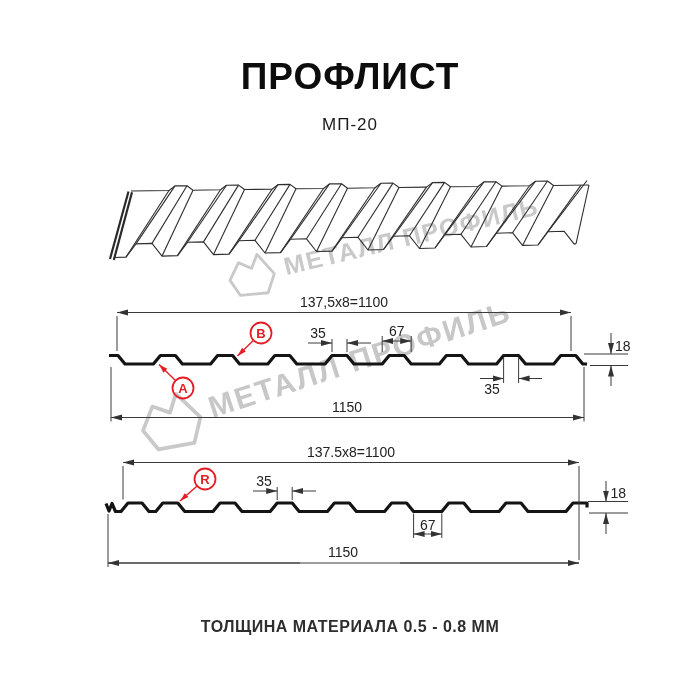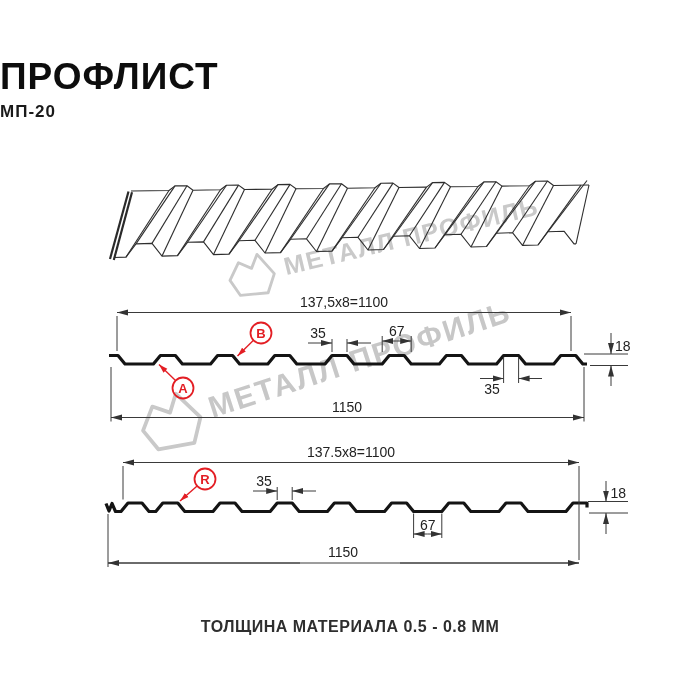--- a/index.html
+++ b/index.html
@@ -1,20 +1,20 @@
 <!DOCTYPE html>
 <html><head>
 <meta charset="utf-8">
 <style>
   html,body{margin:0;padding:0;background:#ffffff;}
   body{width:700px;height:700px;position:relative;overflow:hidden;
        font-family:"Liberation Sans","DejaVu Sans",sans-serif;}
-  .hdr{position:absolute;left:0;width:700px;text-align:left;color:#0d0d0d;}
+  .hdr{position:absolute;left:0;width:700px;text-align:center;color:#0d0d0d;}
   #title{top:56px;font-size:37px;font-weight:800;letter-spacing:1px;}
-  #subtitle{top:102px;font-size:17px;font-weight:700;letter-spacing:1px;color:#1a1a1a;}
+  #subtitle{top:115px;font-size:17px;font-weight:400;letter-spacing:1px;color:#1a1a1a;}
   #footer{position:absolute;left:0;top:618px;width:700px;text-align:center;
           font-size:16px;font-weight:700;letter-spacing:.5px;color:#2e2e2e;}
   svg{position:absolute;left:0;top:0;}
   .pf{stroke:#141414;stroke-width:3.2;fill:none;stroke-linejoin:round;}
   .dl{stroke:#3a3a3a;stroke-width:1;fill:none;}
   .tl{stroke:#2e2e2e;stroke-width:1.1;fill:none;stroke-linejoin:round;}
   .ce{stroke:#2a2a2a;stroke-width:2.2;fill:none;}
   .dt{font-size:14px;fill:#222;}
   .rt{font-size:13px;font-weight:bold;fill:#e31e24;}
   .rc{stroke:#e31e24;stroke-width:1.8;fill:none;}

